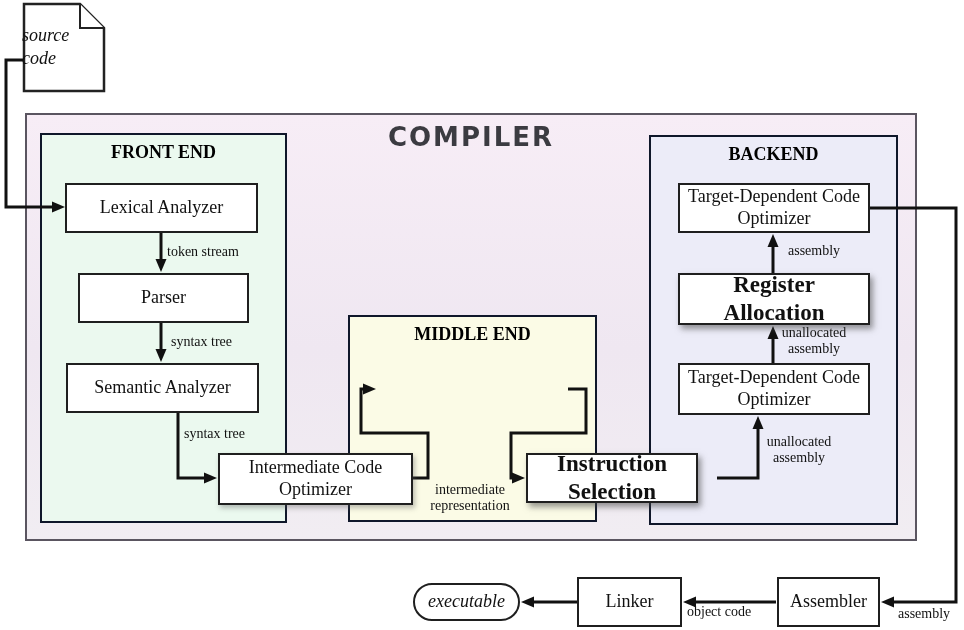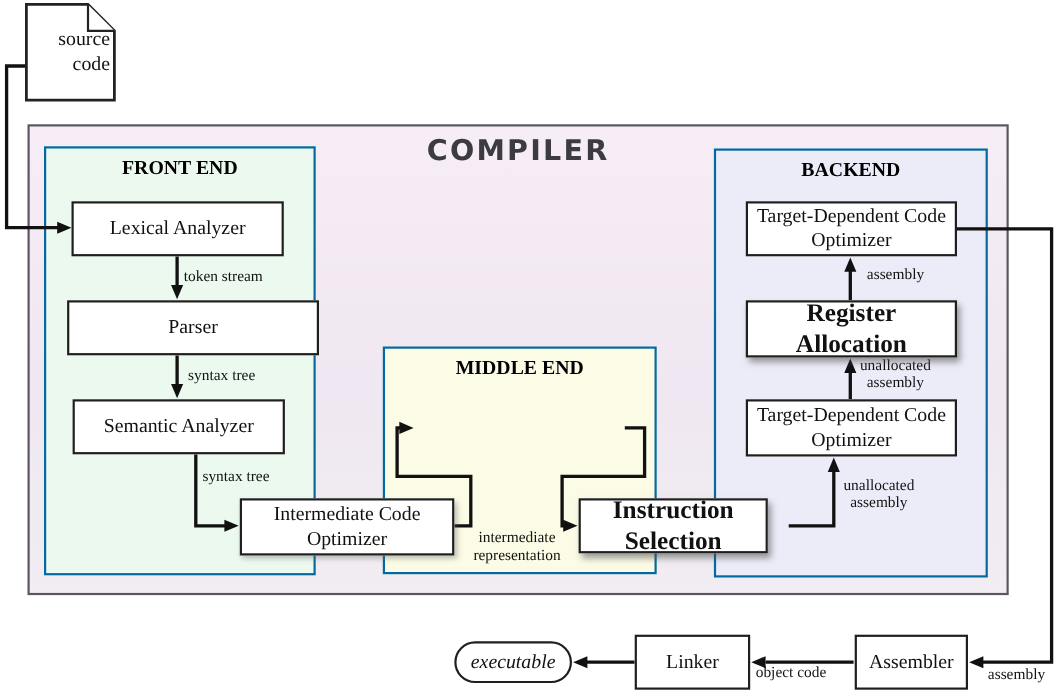--- a/index.html
+++ b/index.html
@@ -1,20 +1,20 @@
 <!DOCTYPE html>
 <html><head>
 <meta charset="utf-8">
 <style>
   html,body{margin:0;padding:0;background:#fff;}
   #stage{position:relative;width:964px;height:630px;background:#ffffff;overflow:hidden;
          font-family:"Liberation Serif","DejaVu Serif",serif;color:#111;}
 
   
-  .section{position:absolute;box-sizing:border-box;border:2px solid #0369a1;z-index:1;}
+  .section{position:absolute;box-sizing:border-box;border:2px solid #0f172a;z-index:1;}
   #compiler-box{left:25px;top:113px;width:892px;height:428px;
      background:linear-gradient(180deg,#f7edf6 0%,#efe7f1 55%,#f1edf2 100%);
      border:2px solid #5a5560;}
   #front-end-box{left:40px;top:133px;width:247px;height:390px;background:#ebf9ef;}
   #middle-end-box{left:348px;top:315px;width:249px;height:207px;background:#fbfbe6;}
   #backend-box{left:649px;top:135px;width:249px;height:390px;background:#ececf8;}
   .section-title{margin-top:7px;text-align:center;font-weight:bold;font-size:18px;color:#000;}
   #compiler-title{position:absolute;left:25px;top:122px;width:892px;text-align:center;
      font-family:"DejaVu Sans","Liberation Sans",sans-serif;font-weight:bold;
      font-size:26px;letter-spacing:2px;color:#3b3b41;z-index:2;}
@@ -31,22 +31,22 @@
   .node.bold{font-weight:bold;font-size:23px;box-shadow:3px 4px 6px rgba(70,70,70,.55);}
   .node.soft{box-shadow:2px 3px 5px rgba(90,90,90,.40);}
   .node.stadium{border-radius:20px;font-style:italic;}
 
   
   .lbl{position:absolute;font-size:14px;white-space:pre-line;z-index:6;line-height:1.15;}
   .lbl.center{text-align:center;}
 
   
   #source-doc{position:absolute;left:22px;top:2px;width:86px;height:91px;z-index:10;}
-  #source-doc .doc-text{position:absolute;left:0;top:22px;width:78px;text-align:right;
-      font-size:18px;line-height:1.25;white-space:pre-line;}
+  #source-doc .doc-text{position:absolute;left:0;top:22px;width:78px;text-align:left;
+      font-style:italic;font-size:18px;line-height:1.25;white-space:pre-line;}
 </style>
 </head>
 <body>
 
 <div id="stage">
 
   <div class="section" id="compiler-box"></div>
   <div id="compiler-title">COMPILER</div>
 
   <div class="section" id="front-end-box">
@@ -125,21 +125,21 @@
   <div id="source-doc">
     <svg width="86" height="91" viewBox="0 0 86 91">
       <path d="M2,2 H58 L82,26 V89 H2 Z" fill="#ffffff" stroke="#222" stroke-width="2.5" stroke-linejoin="miter"></path>
       <path d="M58,2 V26 H82" fill="#ffffff" stroke="#222" stroke-width="2"></path>
     </svg>
     <div class="doc-text">source
 code</div>
   </div>
 
   <div class="node" style="left:65px;top:183px;width:193px;height:50px">Lexical Analyzer</div>
-  <div class="node" style="left:61px;top:273px;width:229px;height:50px">Parser</div>
+  <div class="node" style="left:78px;top:273px;width:171px;height:50px">Parser</div>
   <div class="node" style="left:66px;top:363px;width:193px;height:50px">Semantic Analyzer</div>
   <div class="node soft" style="left:218px;top:453px;width:195px;height:52px">Intermediate Code Optimizer</div>
   <div class="node bold" style="left:526px;top:453px;width:172px;height:50px">Instruction Selection</div>
   <div class="node" style="left:678px;top:183px;width:192px;height:50px">Target-Dependent Code Optimizer</div>
   <div class="node bold" style="left:678px;top:273px;width:192px;height:52px">Register Allocation</div>
   <div class="node" style="left:678px;top:363px;width:192px;height:52px">Target-Dependent Code Optimizer</div>
   <div class="node" style="left:777px;top:577px;width:103px;height:50px">Assembler</div>
   <div class="node" style="left:577px;top:577px;width:105px;height:50px">Linker</div>
   <div class="node stadium" style="left:413px;top:583px;width:107px;height:38px">executable</div>
 

